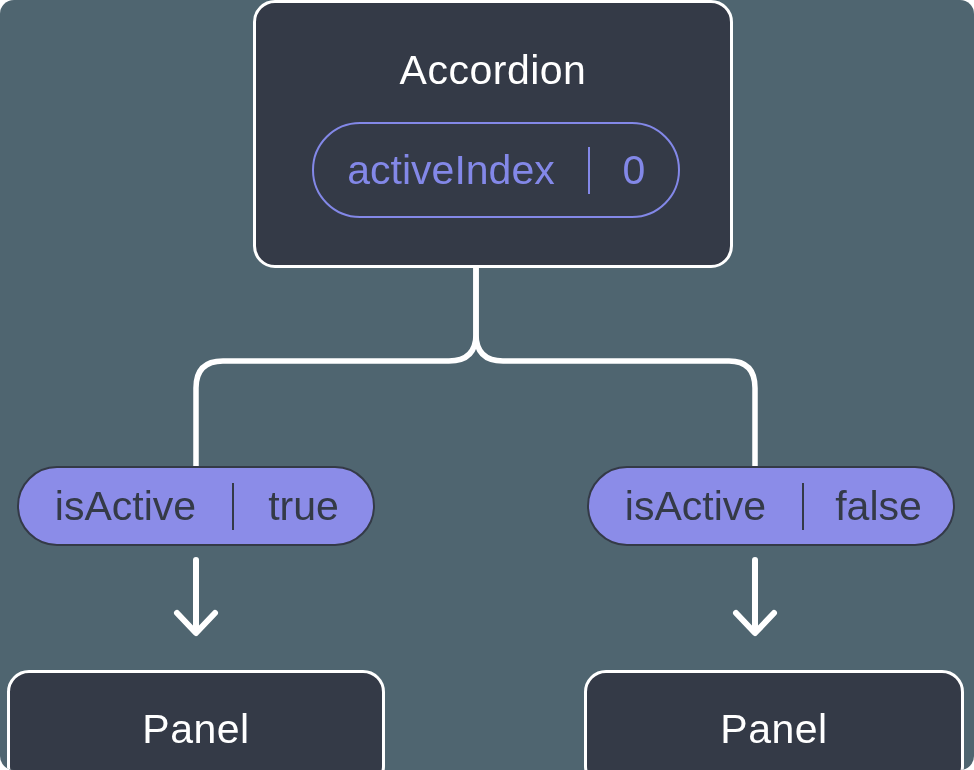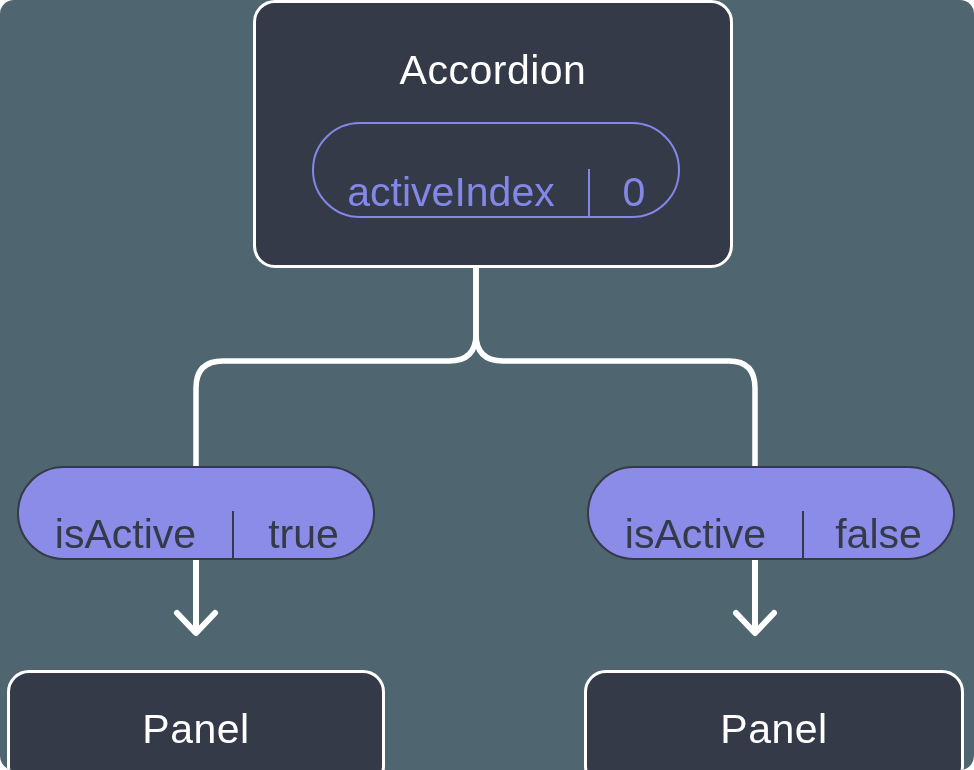--- a/index.html
+++ b/index.html
@@ -68,21 +68,21 @@
     position: static;
     line-height: normal;
   }
   .node-panel.right { left: 584px; width: 380px; }
 
   
   .pill {
     position: absolute;
     box-sizing: border-box;
     display: flex;
-    align-items: flex-end;
+    align-items: center;
     font-size: 41px;
     font-weight: 500;
   }
   .pill-name, .pill-value {
     display: flex;
     align-items: center;
     justify-content: center;
   }
   
   .pill-outline {
@@ -98,21 +98,21 @@
     border-right: 2px solid var(--pill_accent_color, #8388E8);
   }
   .pill-outline .pill-value { flex: 1 1 auto; }
 
   
   .pill-solid {
     background: var(--pill_fill_color, #8B8CE8);
     border: 2.5px solid var(--dark_text_color, #343A47);
     border-radius: 50px;
     color: var(--dark_text_color, #343A47);
-    width: 358px; height: 94px;
+    width: 358px; height: 80px;
     top: 466px;
   }
   .pill-solid .pill-name {
     flex: 0 0 213px;
     border-right: 2.5px solid var(--dark_text_color, #343A47);
   }
   .pill-solid .pill-value { flex: 1 1 auto; }
   .pill-solid.left  { left: 17px; }
   .pill-solid.right { left: 587px; width: 368px; }
 </style>

